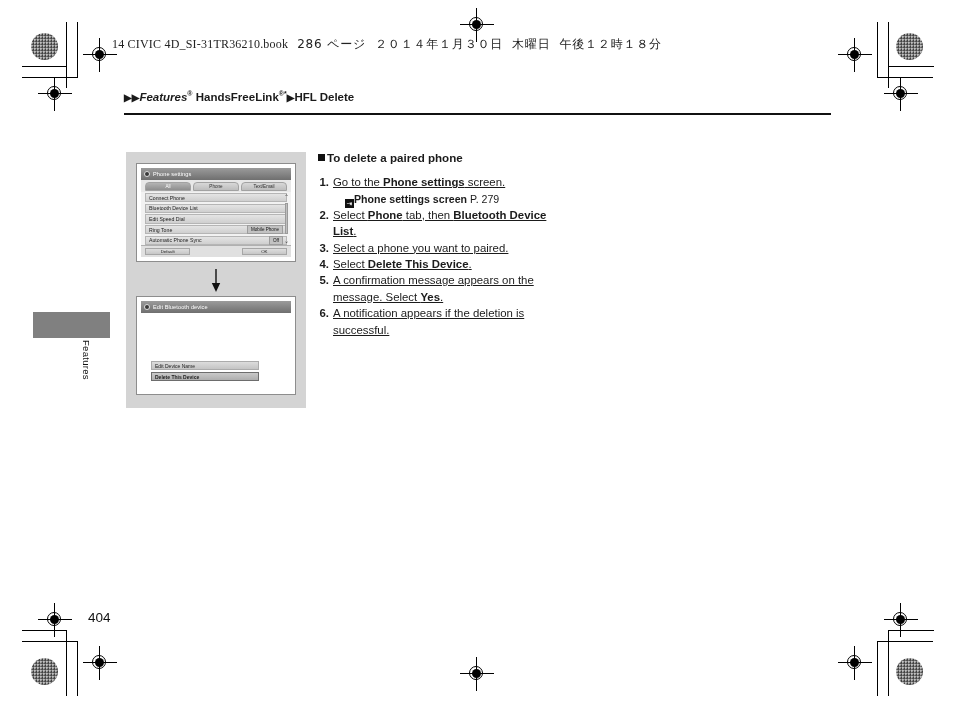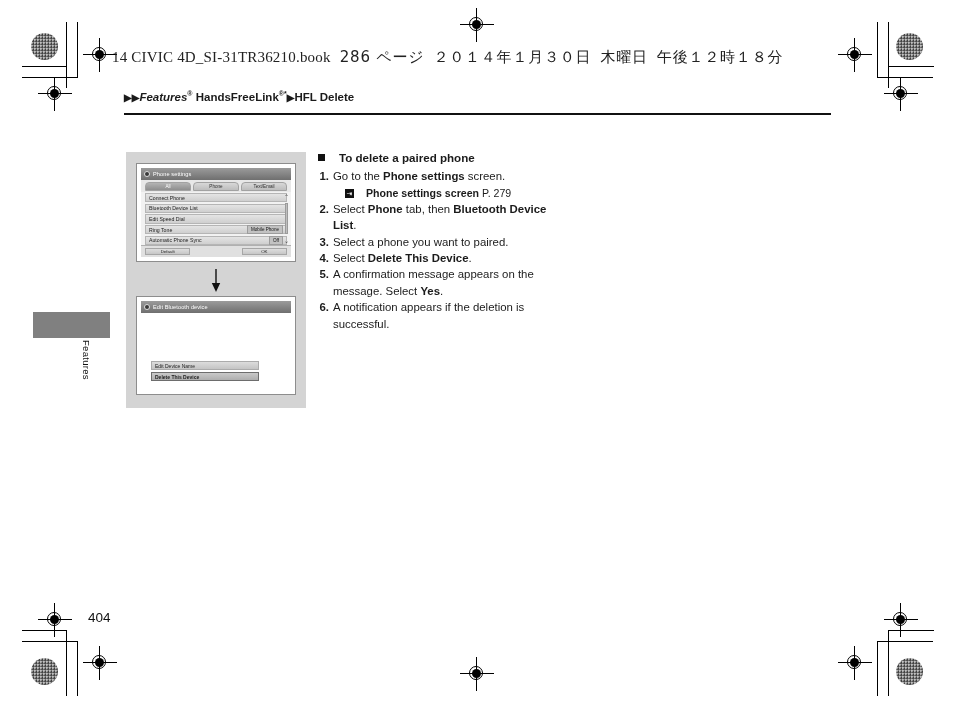--- a/index.html
+++ b/index.html
@@ -50,23 +50,23 @@
       radial-gradient(circle at 30% 30%, rgba(255,255,255,.55) 0.6px, transparent 1.2px),
       radial-gradient(circle at 70% 65%, rgba(0,0,0,.45) 0.6px, transparent 1.2px);
     background-size: 3px 3px, 3px 3px;
   }
   .corner-rule { position: absolute; background: #000; }
 
   
   .slug {
     position: absolute;
     left: 112px;
-    top: 48px;
+    top: 36px;
     font-family: "Liberation Serif", serif;
-    font-size: 15px;
+    font-size: 12px;
     color: #222;
     letter-spacing: 0.2px;
     white-space: nowrap;
   }
   .slug .jp { font-family: "DejaVu Sans", sans-serif; letter-spacing: 0.8px; }
   .slug .sp { display: inline-block; width: 9px; }
 
   
   .breadcrumb {
     position: absolute;
@@ -300,51 +300,51 @@
     left: 318px;
     top: 150px;
     width: 250px;
     font-size: 11.4px;
     line-height: 16.4px;
     color: #1b1b1b;
   }
   .sec-head {
     font-weight: bold;
     font-size: 11.6px;
-    margin-bottom: 2px;
+    margin-bottom: 8px;
     display: flex;
     align-items: baseline;
-    gap: 14px;
+    gap: 2px;
   }
   .sq {
     display: inline-block;
     width: 7px; height: 7px;
     background: #111;
     flex: 0 0 auto;
     position: relative;
     top: -1px;
   }
   .step {
     display: flex;
     align-items: baseline;
     gap: 4px;
   }
   .step .num {
     font-weight: bold;
     flex: 0 0 auto;
     min-width: 11px;
     text-align: right;
   }
-  .step .txt { flex: 1; }
+  .step .txt { flex: 1; text-decoration: underline; }
   .ref {
     margin-left: 27px;
     font-size: 10.6px;
     display: flex;
-    align-items: center;
-    gap: 12px;
+    align-items: flex-end;
+    gap: 0;
     line-height: 16px;
   }
   .ref-ico {
     display: inline-block;
     width: 9px; height: 9px;
     background: #111;
     color: #fff;
     font-size: 7px;
     line-height: 9px;
     text-align: center;

